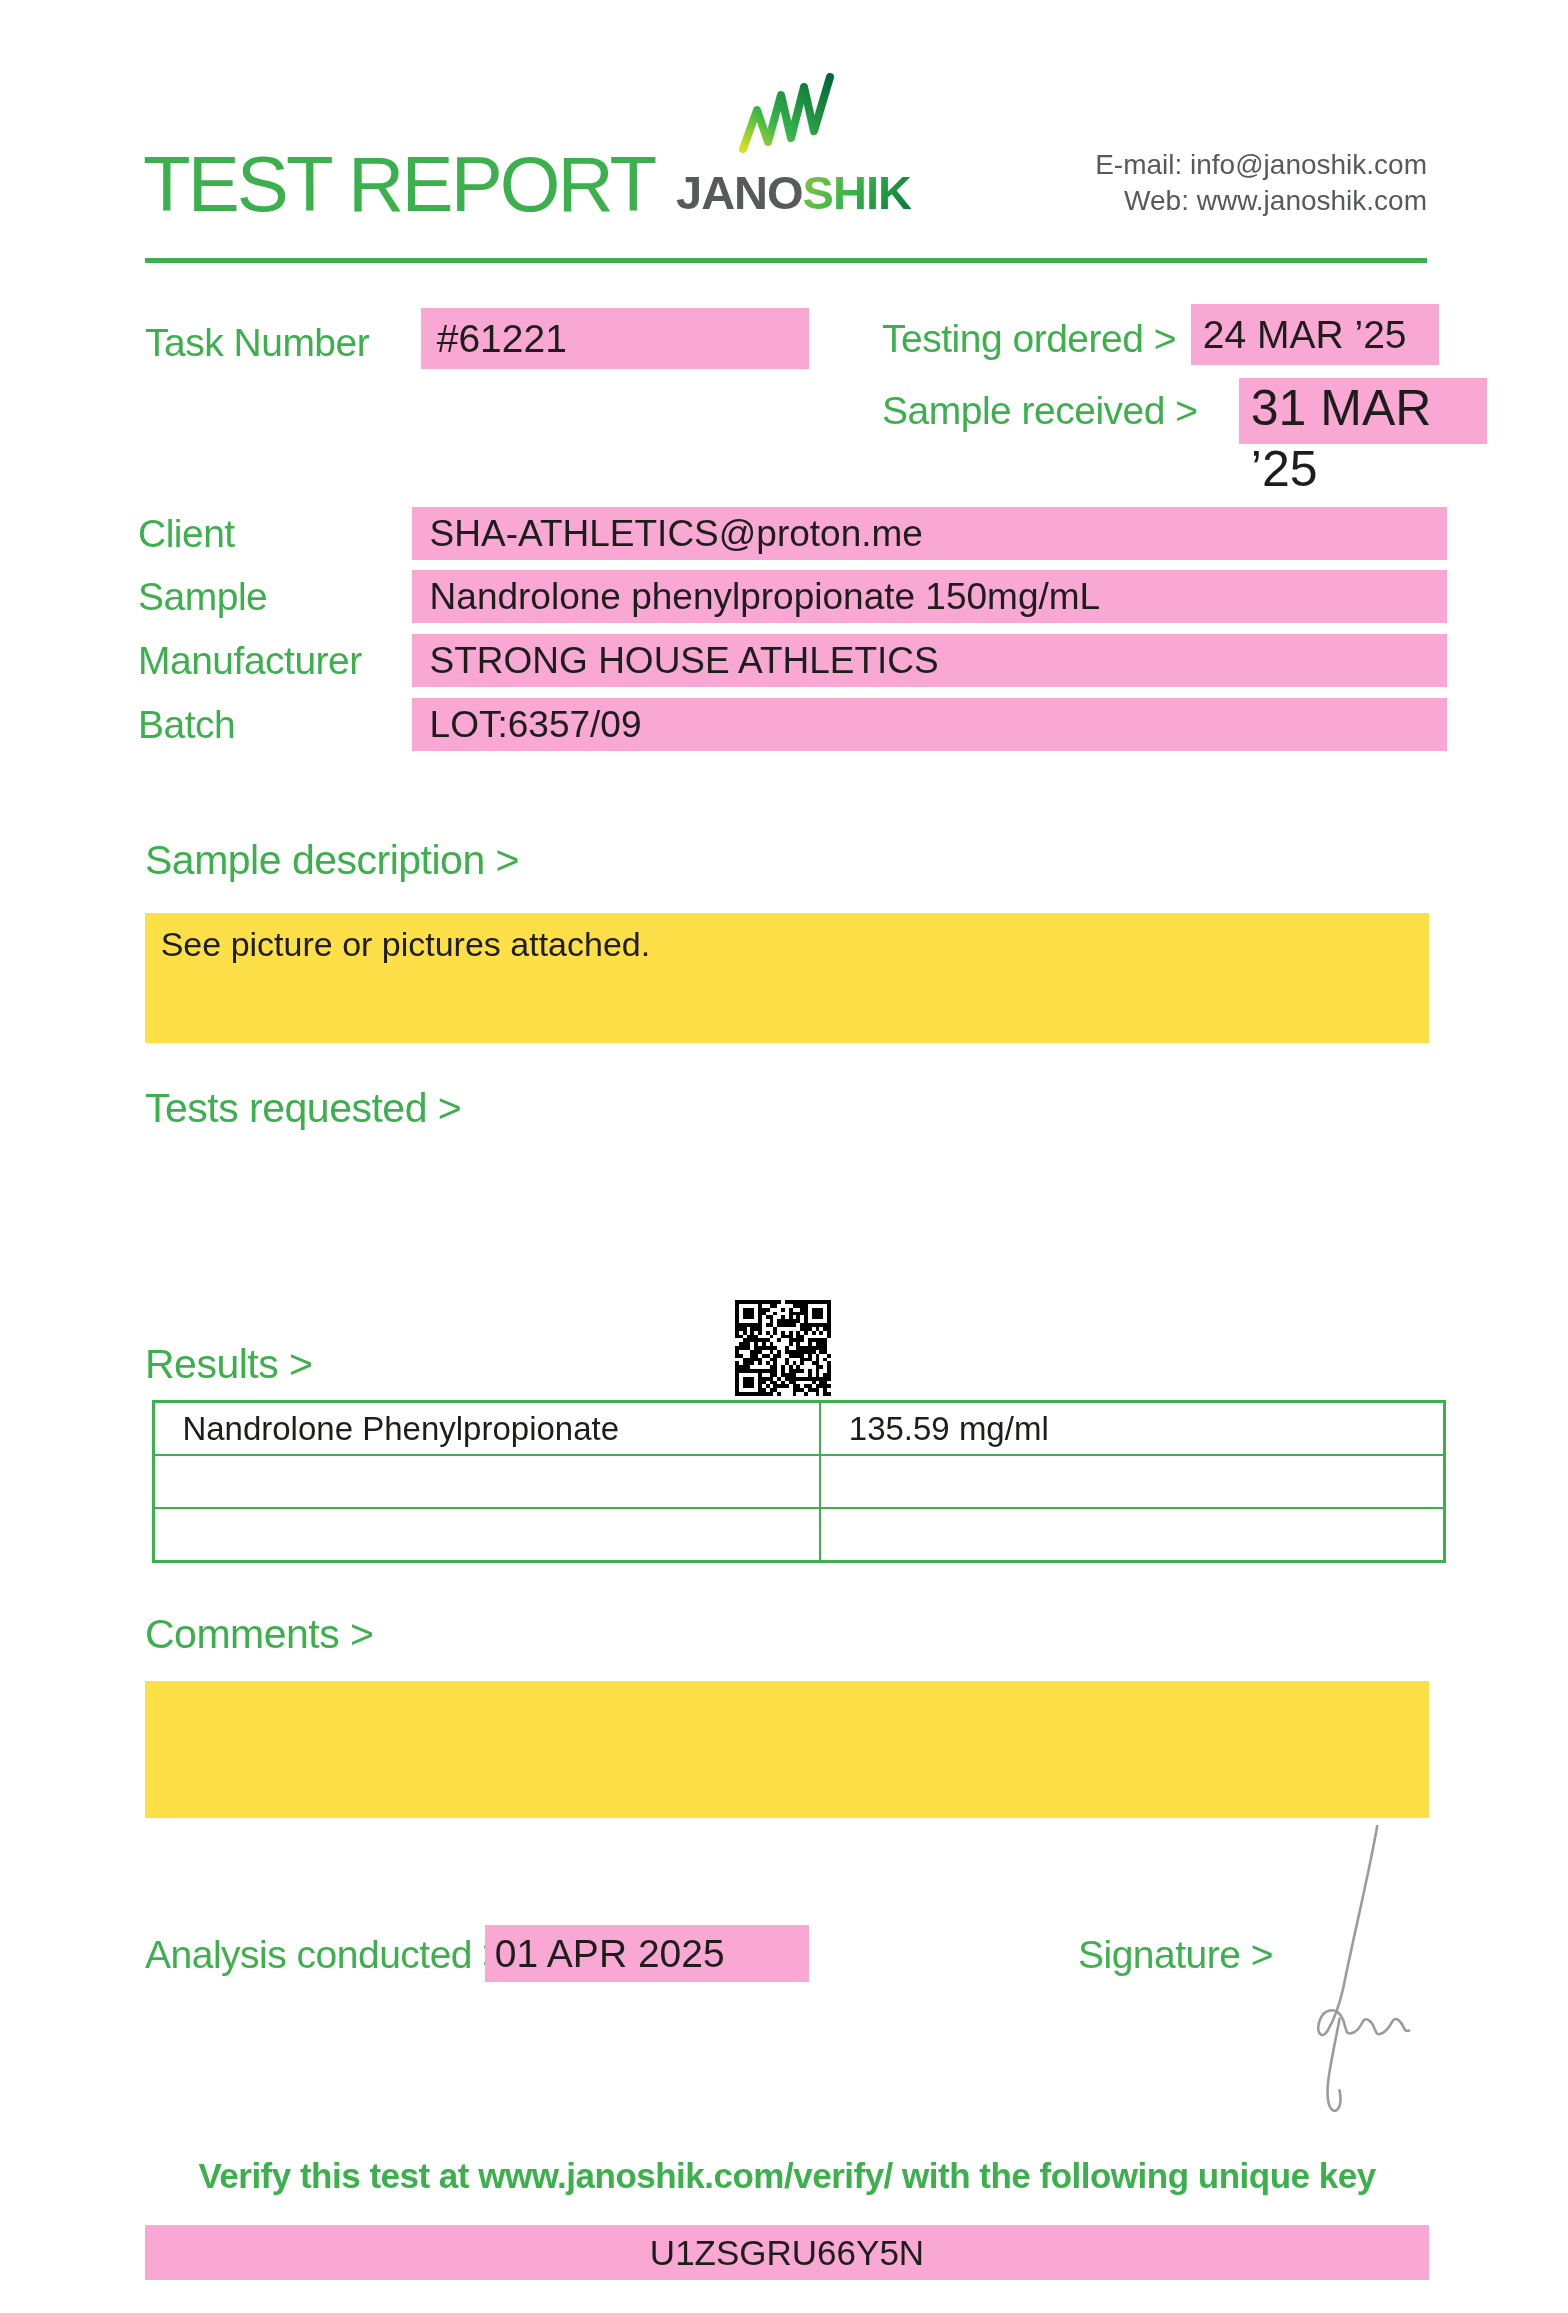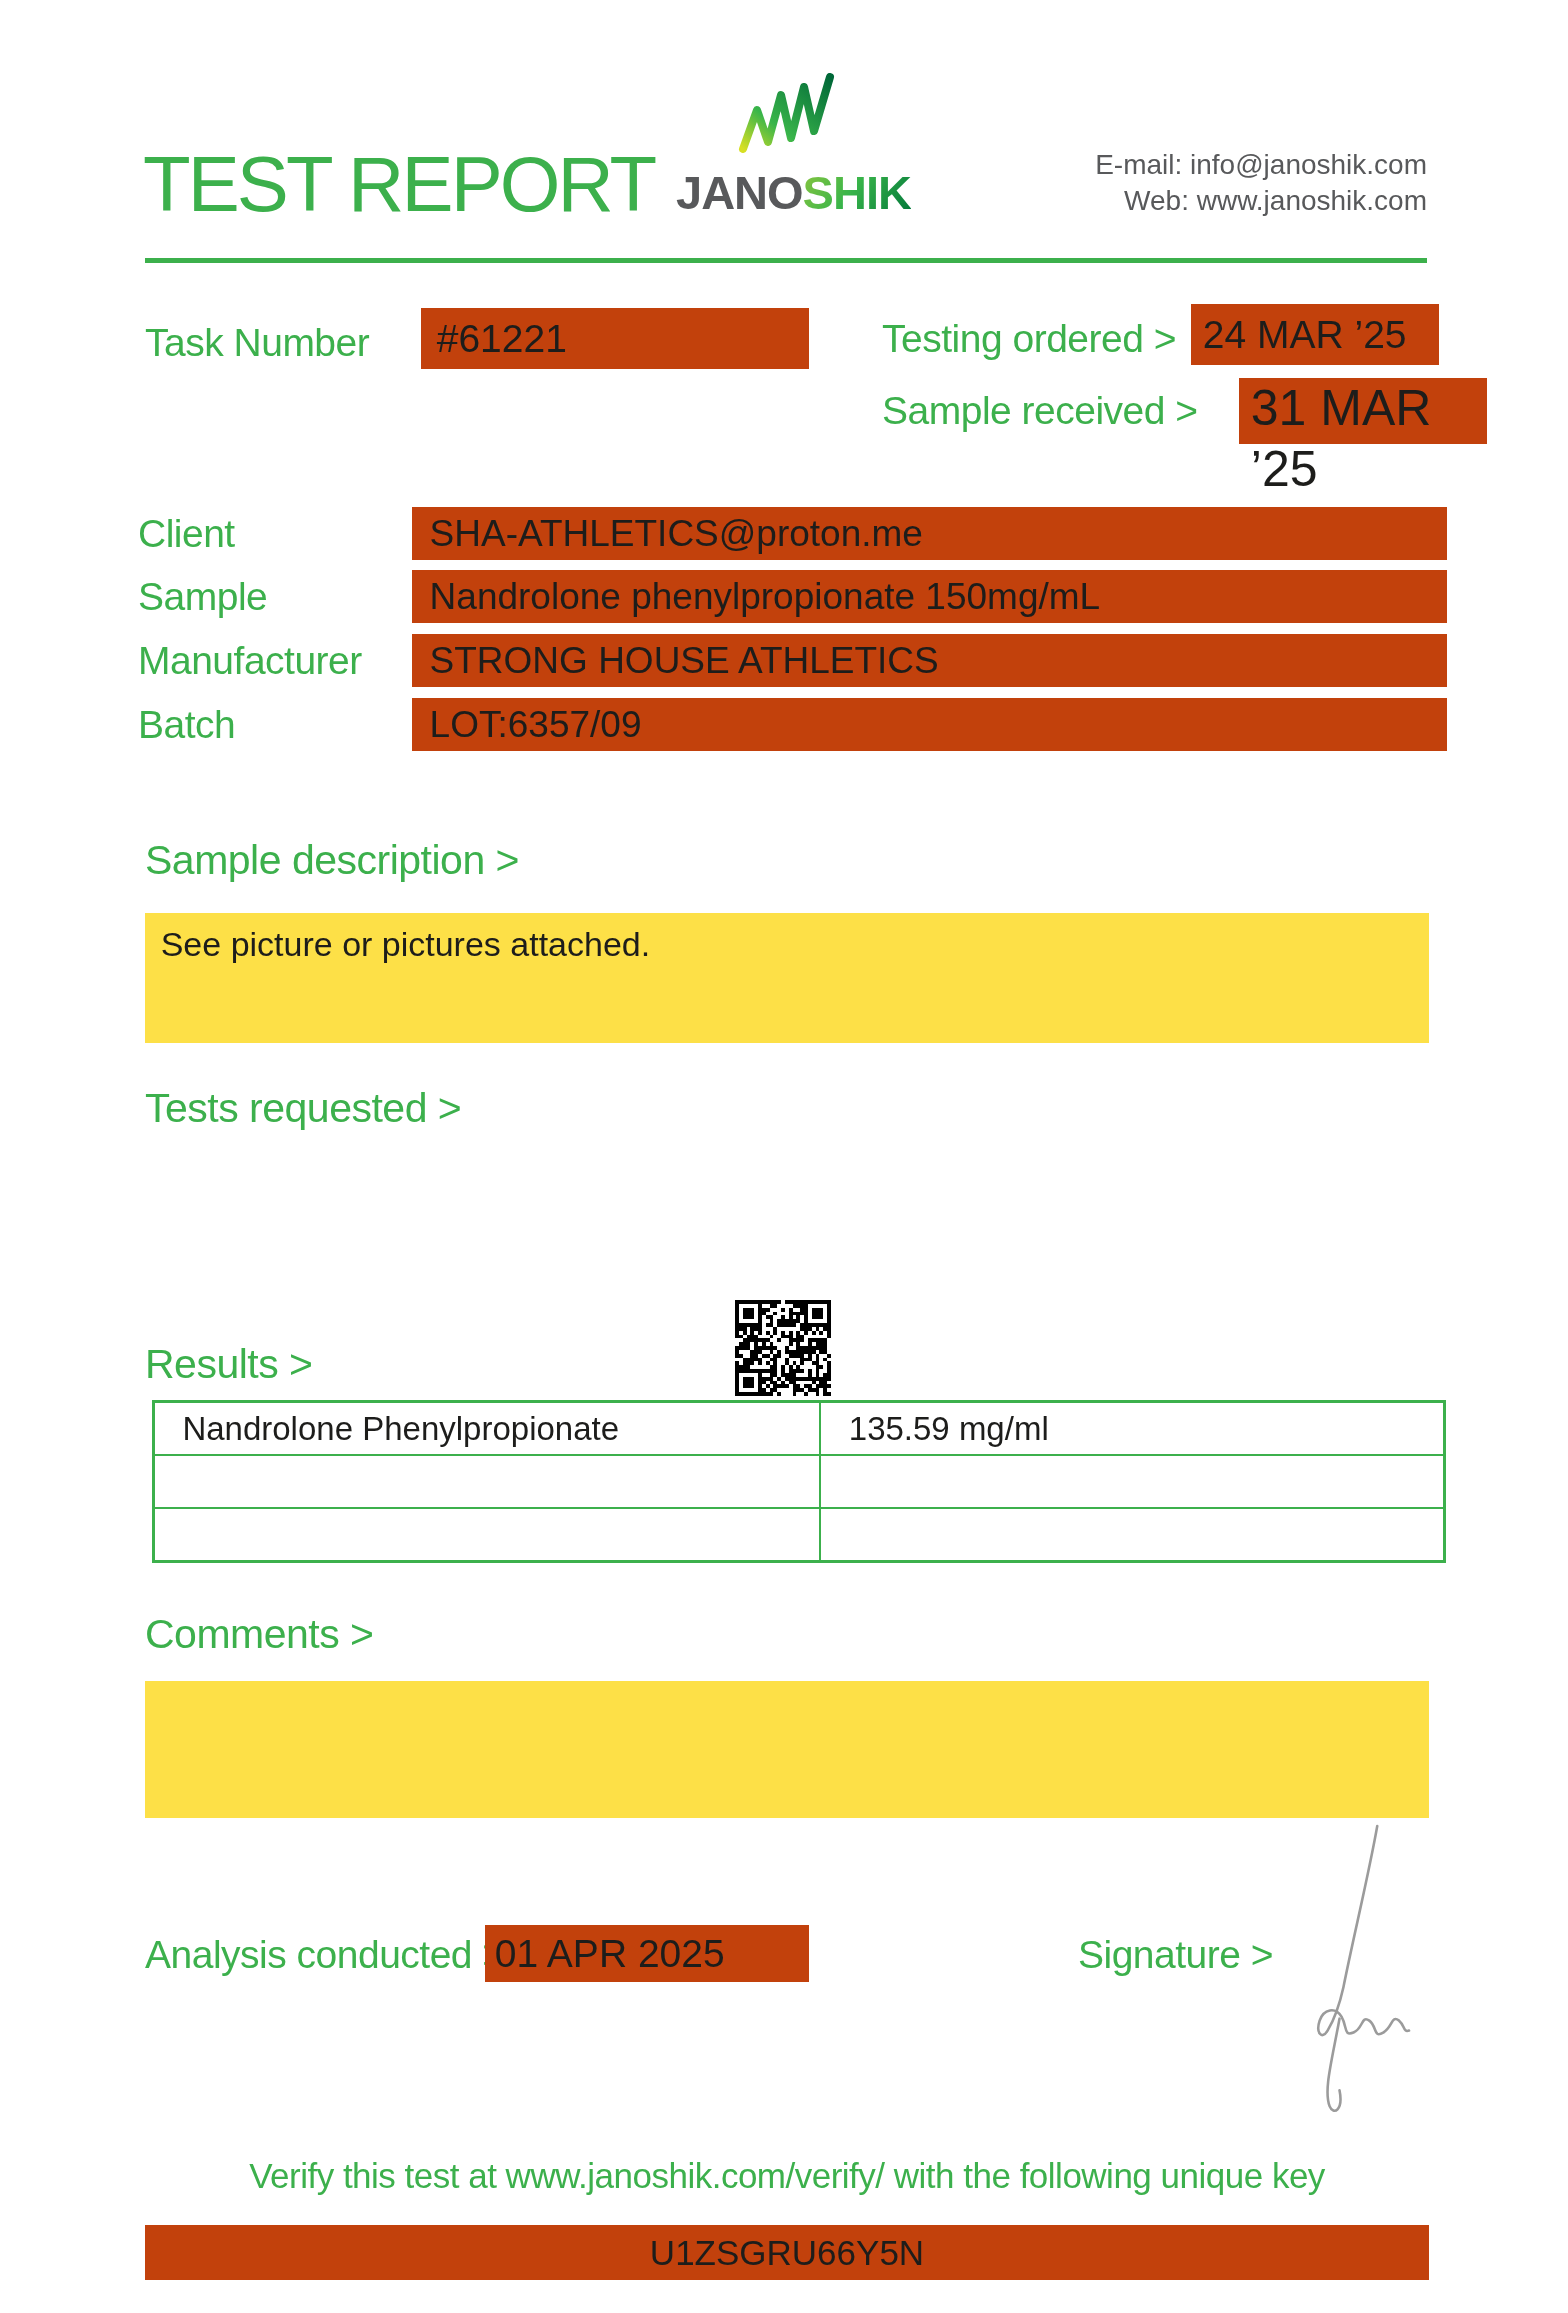--- a/index.html
+++ b/index.html
@@ -3,21 +3,21 @@
 <meta charset="utf-8">
 <style>
   html,body{margin:0;padding:0;background:#ffffff;}
   .page{
     position:relative;width:1568px;height:2313px;background:#fff;
     font-family:"Liberation Sans", sans-serif;color:#1d1d1b;overflow:hidden;
   }
   .abs{position:absolute;}
   .label{font-size:39px;letter-spacing:-0.5px;color:#3cb04c;white-space:nowrap;}
   .value{font-size:37px;color:#1d1d1b;white-space:nowrap;}
-  .graybox{background:#c2410c;}
+  .graybox{background:#f9a8d4;}
   
   .title{left:143px;top:139px;font-size:78px;letter-spacing:-2.9px;color:#3cb04c;white-space:nowrap;}
   .logo-icon{left:737px;top:73px;width:102px;height:90px;}
   .logo-text{left:676px;top:165px;width:227px;text-align:center;font-size:47px;font-weight:700;letter-spacing:-1px;white-space:nowrap;}
   .jano{color:#58595b;}
   .shik{color:#2f9e44;}
   @supports ((-webkit-background-clip:text) or (background-clip:text)){
     .shik{background:linear-gradient(125deg,#8cc63f 0%,#39b54a 45%,#00753a 100%);
       -webkit-background-clip:text;background-clip:text;-webkit-text-fill-color:transparent;color:transparent;}
   }
@@ -41,21 +41,21 @@
   .res-table{left:152px;top:1400px;width:1294px;border-collapse:collapse;}
   .res-table td{border:2.9px solid #3cb04c;height:51px;font-size:33px;color:#1d1d1b;padding:0 0 0 27.4px;}
   .res-table{border:3.9px solid #3cb04c;}
   .res-table td.c1{width:637px;}
   .qr{left:735px;top:1300px;width:96px;height:96px;}
   
   .analysis-label{left:145px;top:1927px;line-height:55px;}
   .analysis-box{left:485px;top:1925px;width:314px;height:57px;line-height:57px;padding-left:9.8px;font-size:39px;}
   .sig-label{left:1066px;top:1927px;line-height:55px;margin-left:12px;}
   .sig-svg{left:1266px;top:1819px;width:149px;height:300px;}
-  .verify-line{left:145px;top:2156px;width:1284px;text-align:center;font-size:35px;letter-spacing:-0.5px;color:#3cb04c;white-space:nowrap;}
+  .verify-line{left:145px;top:2156px;width:1284px;text-align:center;font-size:35px;letter-spacing:-0.5px;color:#3cb04c;white-space:nowrap;font-weight:bold;}
   .key-box{left:145px;top:2225px;width:1284px;height:55px;line-height:55px;text-align:center;font-size:35px;}
 </style>
 </head>
 <body>
 
 <div class="page">
 
   <div class="abs title">TEST REPORT</div>
 
   <svg class="abs logo-icon" viewBox="0 0 100 90">

